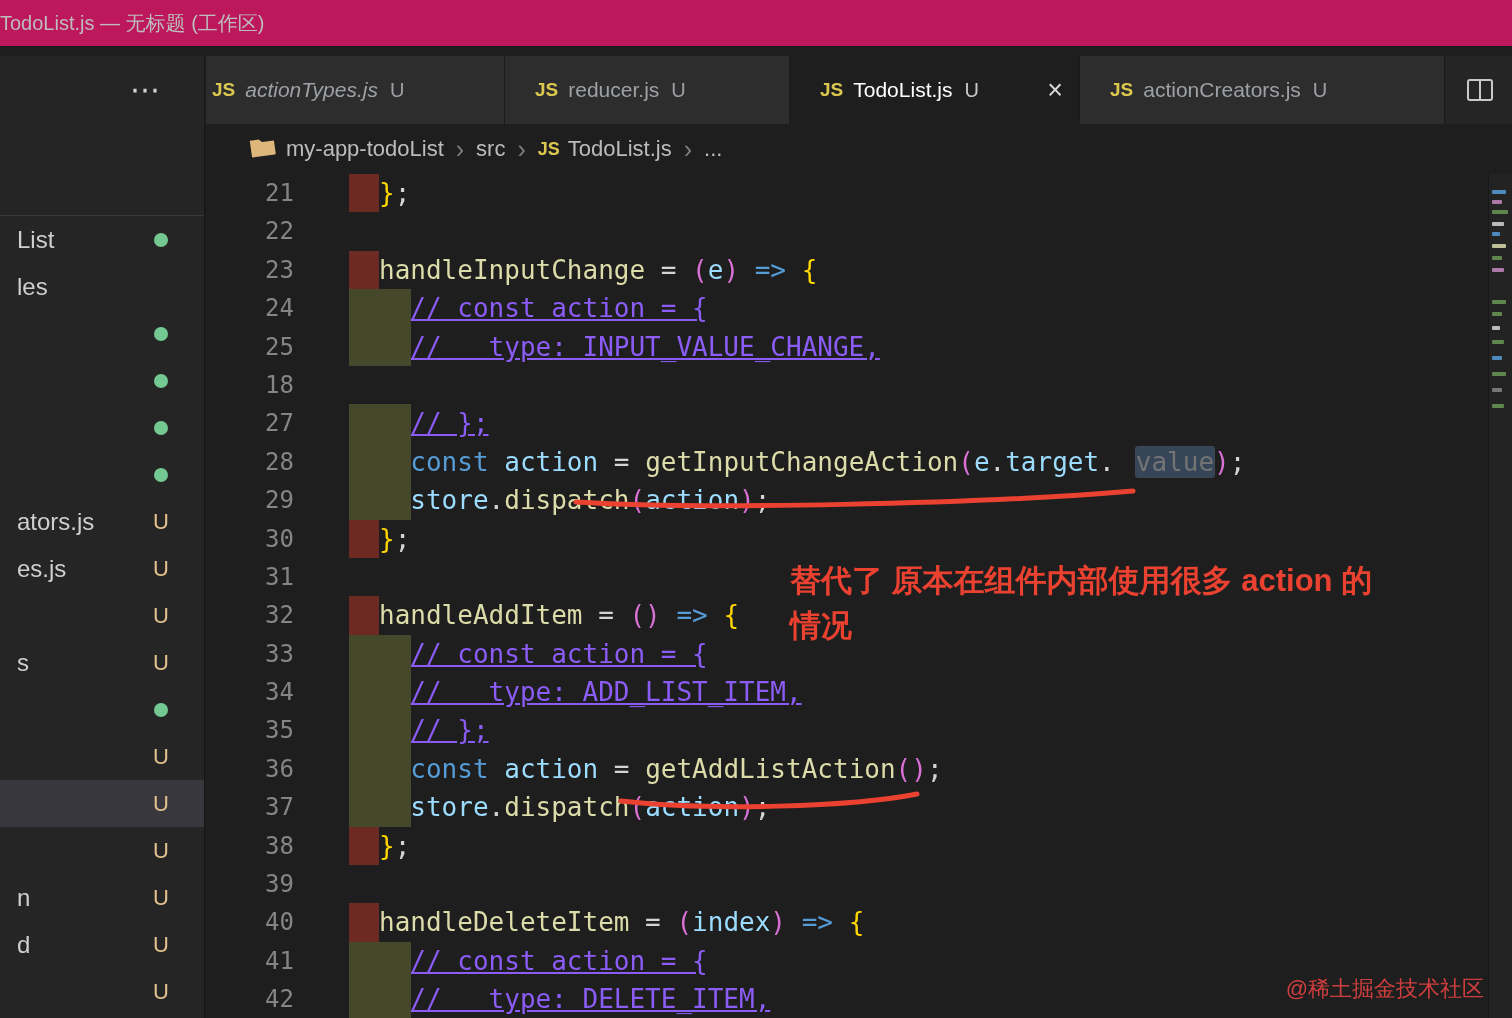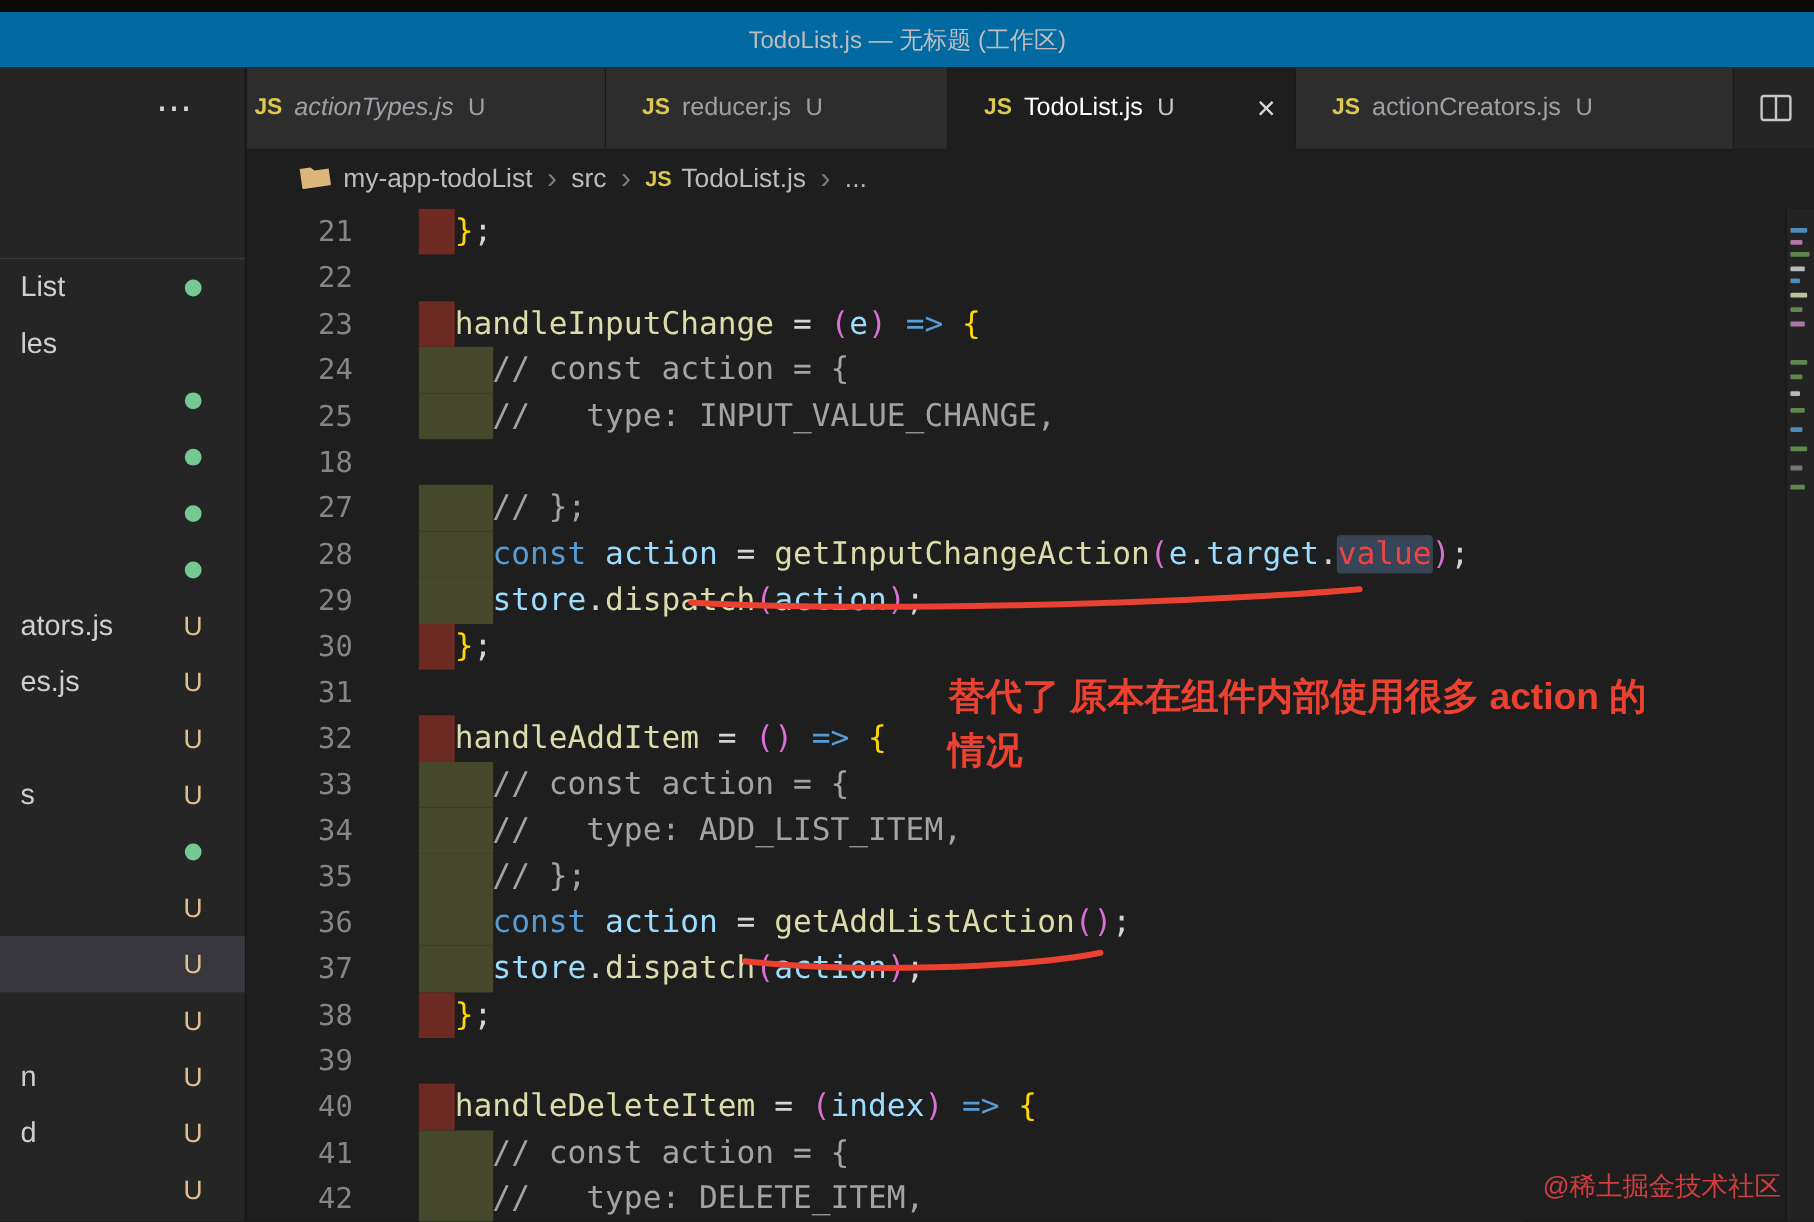--- a/index.html
+++ b/index.html
@@ -1,22 +1,22 @@
 <!DOCTYPE html>
 <html><head>
 <meta charset="utf-8">
 <style>
   html,body{margin:0;padding:0;background:#111;}
   body{width:1512px;height:1018px;overflow:hidden;font-family:"Liberation Sans",sans-serif;}
   .app{position:absolute;left:0;top:0;width:1512px;height:1018px;background:#1e1e1e;overflow:hidden;}
 
   
   .top-strip{position:absolute;left:0;top:0;width:100%;height:10px;background:#0a0a0a;}
-  .titlebar{position:absolute;left:0;top:10px;width:100%;height:46px;background:#0369a1;border-bottom:1px solid #1a1a1a;
-            display:flex;align-items:center;justify-content:center;color:#bdbdbd;font-size:20px;}
+  .titlebar{position:absolute;left:0;top:0;width:100%;height:46px;background:#be185d;border-bottom:1px solid #1a1a1a;
+            display:flex;align-items:center;color:#bdbdbd;font-size:20px;}
 
   
   .sidebar{position:absolute;left:0;top:56px;bottom:0;width:205px;background:#252526;border-right:1px solid #161616;box-sizing:border-box;}
   .overflow{position:absolute;left:130px;top:16px;font-size:30px;color:#d4d4d4;letter-spacing:3px;cursor:default;}
   .side-list{position:absolute;top:159px;left:0;right:0;border-top:1px solid #3a3a3a;}
   .side-row{height:47px;position:relative;color:#cfcfcf;font-size:24px;line-height:47px;padding-left:15px;}
   .side-row.selected{background:#37373d;}
   .slabel{padding-left:2px;}
   .sdot{position:absolute;left:154px;top:17px;width:14px;height:14px;border-radius:50%;background:#73c991;}
   .sbadge{position:absolute;left:153px;top:0;color:#e2c08d;font-size:22px;}
@@ -48,26 +48,26 @@
   .code{position:absolute;left:0;top:118px;right:24px;bottom:0;font-family:"DejaVu Sans Mono","Liberation Mono",monospace;font-size:26px;}
   .code-line{display:flex;height:38.4px;line-height:38.4px;}
   .ln{width:88px;text-align:right;color:#858585;flex:none;font-size:24px;}
   .lc{margin-left:85px;white-space:pre;position:relative;}
   .gblock{position:absolute;top:0;bottom:0;}
   .g-red{left:-30px;width:30px;background:#6c2a22;}
   .g-olv{left:-30px;width:62px;background:#45482a;}
   .tk-kw{color:#569cd6;}
   .tk-var{color:#9cdcfe;}
   .tk-fn{color:#dcdcaa;}
-  .tk-cm{color:#a3a3a3;}
+  .tk-cm{color:#8b5cf6;text-decoration:underline;}
   .tk-pn{color:#d4d4d4;}
   .tk-br{color:#ffd700;}
   .tk-pr{color:#da70d6;}
   .tk-ar{color:#569cd6;}
-  .tk-hl{color:#ef4444;background:rgba(84,118,160,.45);border-radius:2px;box-shadow:0 0 0 1px rgba(120,150,190,.35);}
+  .tk-hl{color:#737373;background:rgba(84,118,160,.45);border-radius:2px;box-shadow:0 0 0 1px rgba(120,150,190,.35);margin-left:21px;}
 
   
   .minimap{position:absolute;top:118px;right:0;bottom:0;width:24px;background:#232323;border-left:1px solid #181818;box-sizing:border-box;}
   .mbar{position:absolute;left:3px;height:4px;border-radius:1px;opacity:.85;}
 
   
   .anno-svg{position:absolute;left:0;top:0;width:1512px;height:1018px;pointer-events:none;z-index:6;}
   .anno-text{position:absolute;left:790px;top:558px;color:#ea4130;font-size:31px;font-weight:700;line-height:45px;z-index:6;}
   .watermark{position:absolute;right:28px;bottom:14px;color:#ef4444;font-size:22px;opacity:.85;z-index:7;}
 </style>

